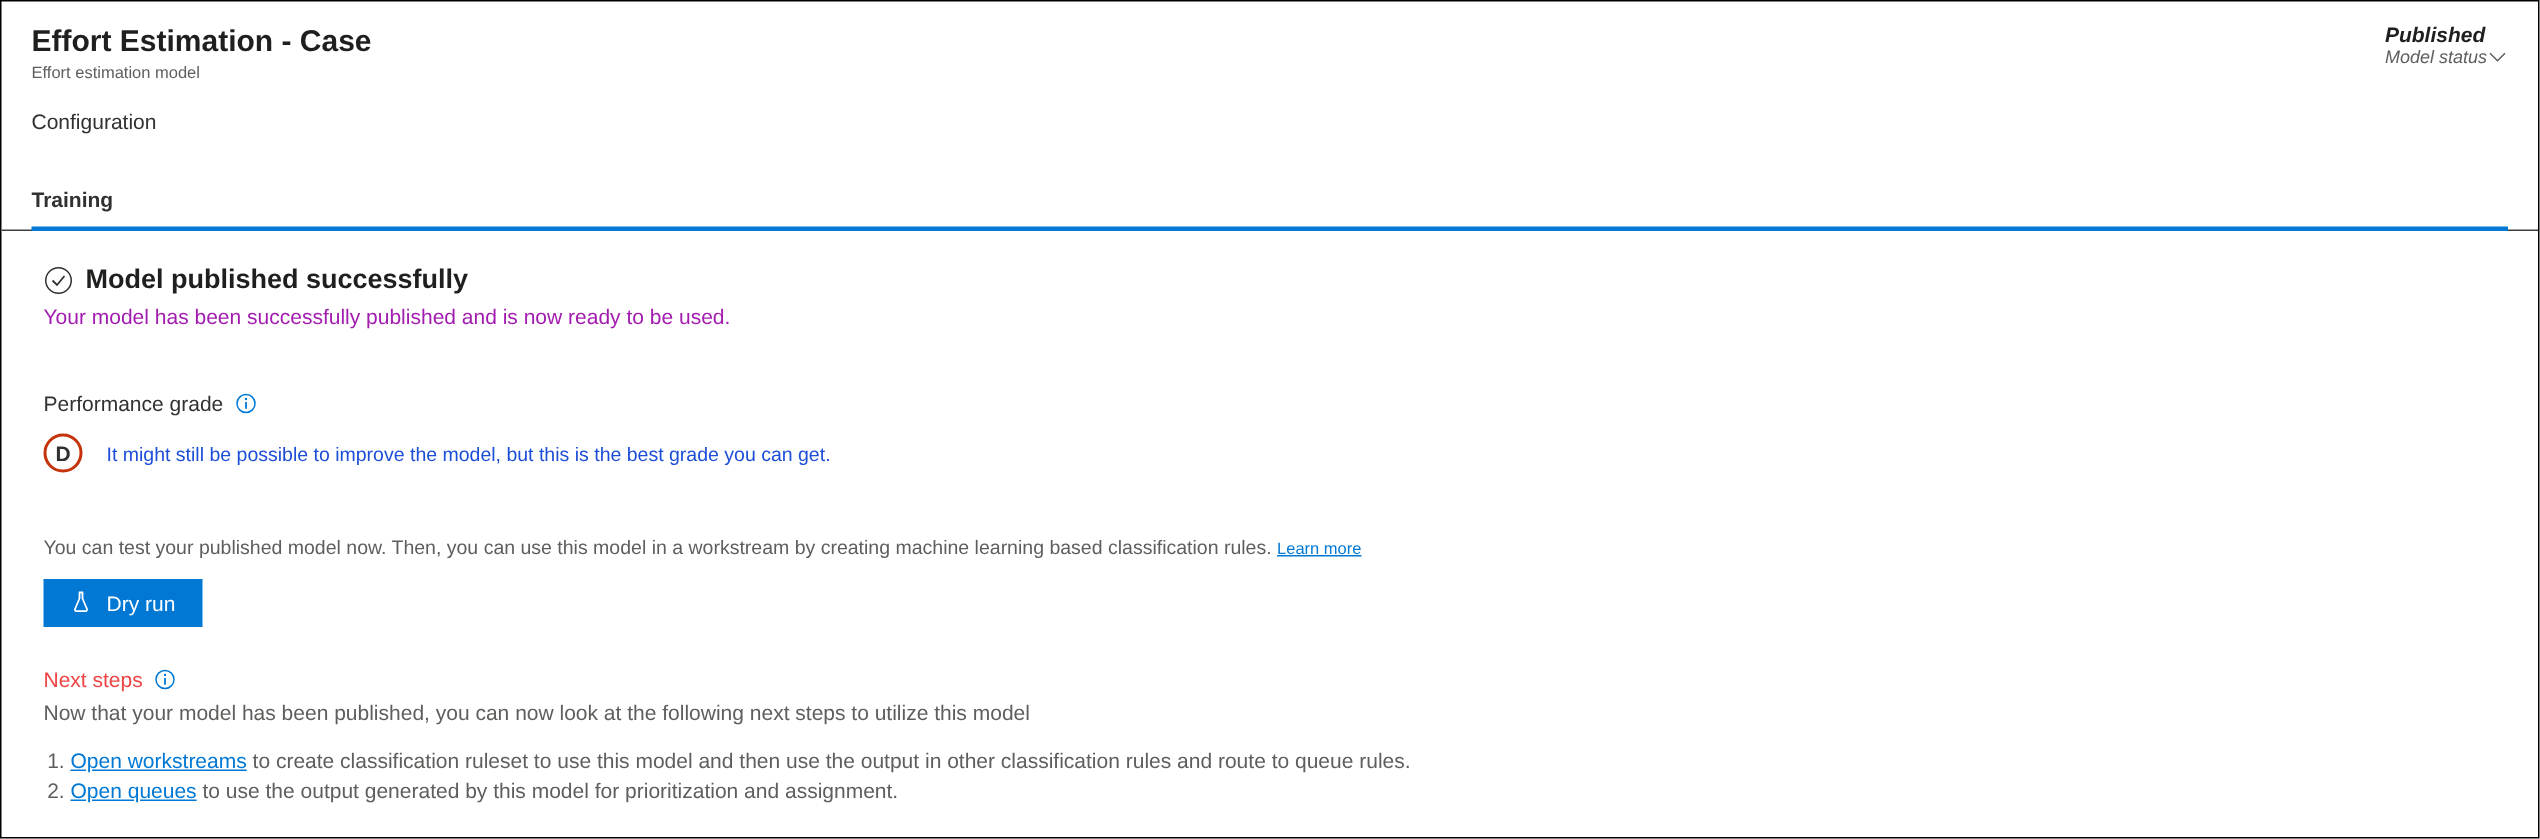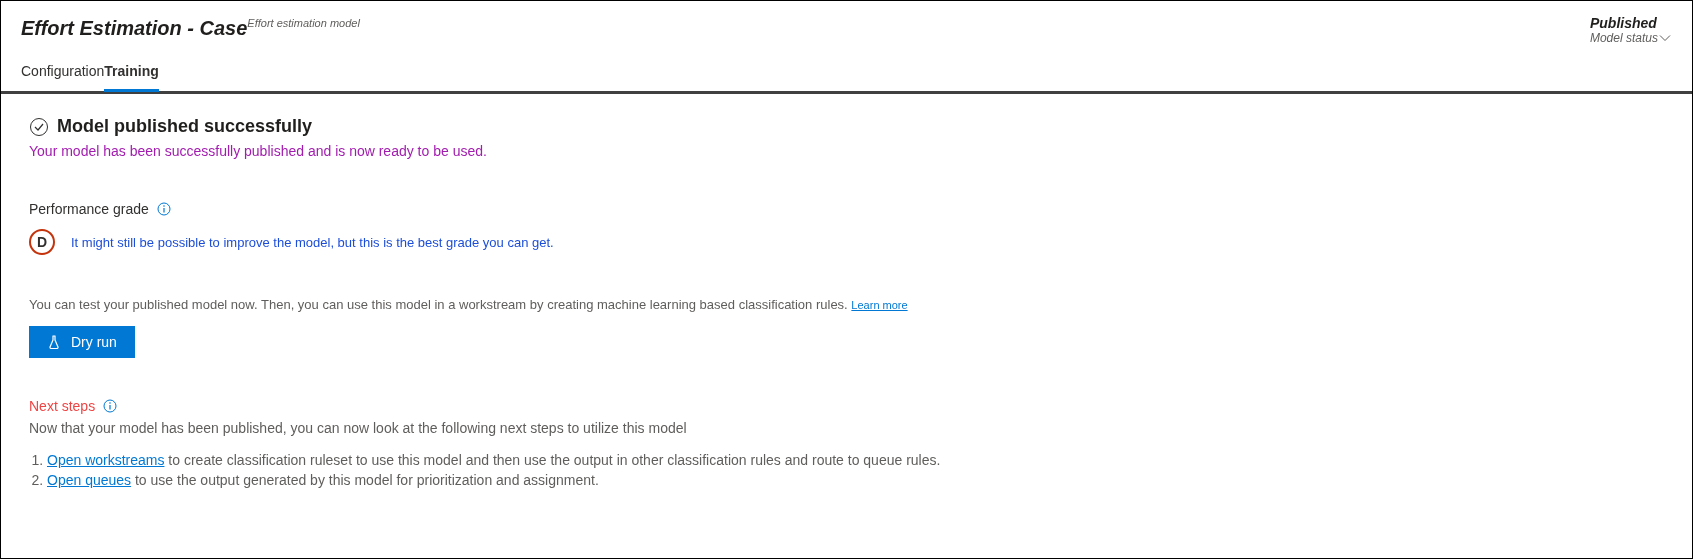--- a/index.html
+++ b/index.html
@@ -18,22 +18,21 @@
       overflow: hidden;
     }
     .header-section {
       padding: 14px 20px 0 20px;
       display: flex;
       justify-content: space-between;
       align-items: flex-start;
     }
     .header-left {
       display: flex;
-      flex-direction: row;
-      font-style: italic;
+      flex-direction: column;
     }
     .page-title {
       font-size: 20px;
       font-weight: 600;
       color: #201f1e;
       line-height: 1.3;
     }
     .page-subtitle {
       font-size: 11px;
       color: #605e5c;
@@ -55,22 +54,24 @@
     .status-label {
       font-size: 12px;
       color: #605e5c;
     }
     .chevron {
       margin-top: 6px;
       cursor: pointer;
     }
     .tabs {
       display: flex;
+      gap: 24px;
       padding: 18px 20px 0 20px;
-      border-bottom: 3px solid #404040;
+      border-bottom: 1px solid #404040;
+      flex-direction: column;
     }
     .tab {
       padding-bottom: 10px;
       font-size: 14px;
       color: #323130;
       cursor: pointer;
       border-bottom: 3px solid transparent;
       margin-bottom: -1px;
     }
     .tab.active {
@@ -142,23 +143,23 @@
       font-size: 11px;
     }
     .primary-btn {
       background: #0078d4;
       color: #ffffff;
       border: none;
       padding: 8px 18px;
       font-size: 14px;
       cursor: pointer;
       display: inline-flex;
-      align-items: center;
+      align-items: flex-start;
       gap: 10px;
-      margin-bottom: 40px;
+      margin-bottom: 27px;
     }
     .next-heading-row {
       display: flex;
       align-items: center;
       gap: 8px;
       margin-bottom: 6px;
     }
     .next-heading {
       font-size: 14px;
       color: #ef4444;

